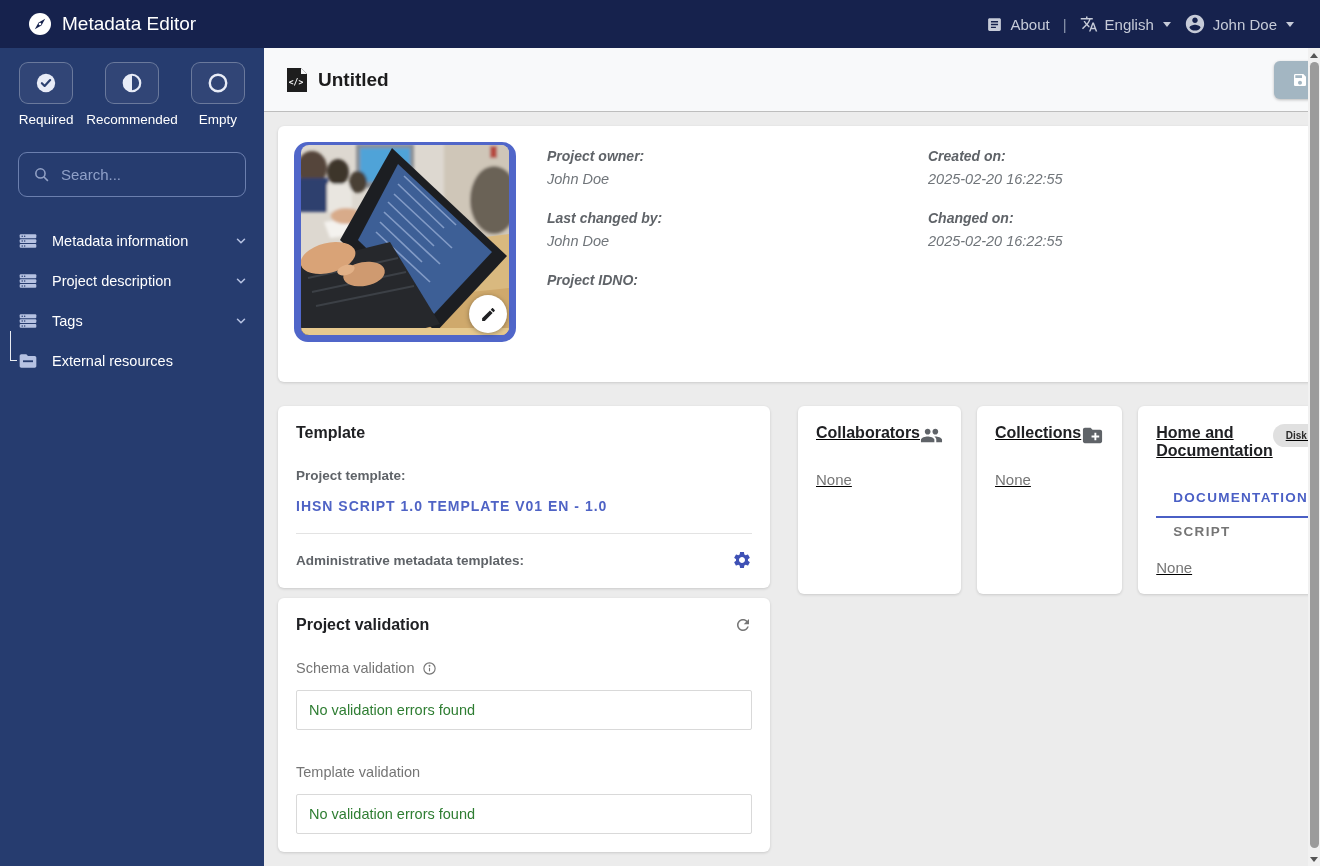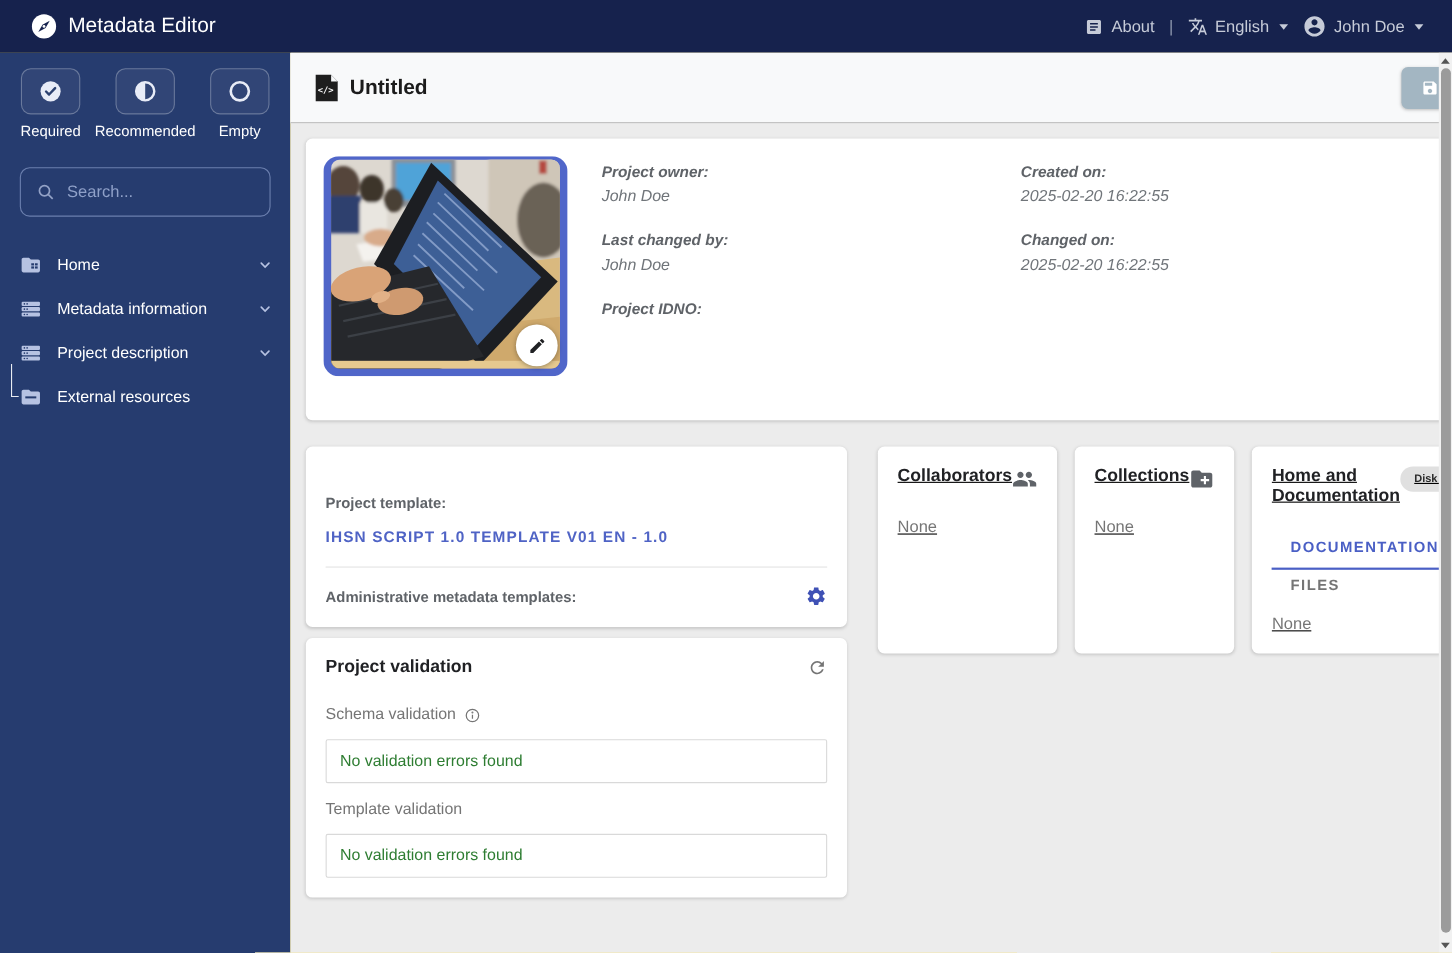--- a/index.html
+++ b/index.html
@@ -63,21 +63,21 @@
   .card-pad { padding:18px; }
   .card-title { font-size:16px; font-weight:600; color:#202124; }
   .title-row { display:flex; align-items:flex-start; justify-content:space-between; }
 
   .tpl-label { margin-top:26px; font-size:13.5px; font-weight:700; color:#5f6368; }
   .tpl-link { margin-top:15px; font-size:14px; font-weight:700; letter-spacing:1px; color:#4f63c5; cursor:pointer; }
   .divider { height:1px; background:#e3e3e3; margin-top:19px; }
   .admin-row { display:flex; align-items:center; justify-content:space-between; margin-top:16px; }
 
   .vlabel { margin-top:26px; font-size:14.5px; color:#757575; display:flex; align-items:center; gap:7px; }
-  .vlabel2 { margin-top:16px;align-items:flex-end; }
+  .vlabel2 { margin-top:34px;align-items:flex-end; }
   .vbox { margin-top:14px; border:1px solid #d9d9d9; border-radius:2px; padding:11px 12px; font-size:14.5px; color:#2e7d32; background:#fff; }
 
   .none-txt { color:#757575; font-size:15px; }
   .simple-card .none-txt { margin-top:24px; }
 
   .pill { background:#e0e0e0; border-radius:15px; padding:6px 13px; font-size:10px; font-weight:700; color:#2b2b2b; white-space:nowrap; }
   .tabs { margin-top:24px; border-bottom:0; }
   .tab { display:inline-block; padding:6px 17px 11px; font-size:13.5px; font-weight:700; letter-spacing:1.3px; color:#757575; cursor:pointer; }
   .tab.active { color:#4a5fc5; border-bottom:2.5px solid #4a5fc5; }
   .data-none { margin-top:9px; }
@@ -177,39 +177,20 @@
             <svg width="17" height="17" viewBox="0 0 24 24" fill="none" stroke="#93a2c6" stroke-width="2.2">
               <circle cx="10.5" cy="10.5" r="6.5"></circle>
               <line x1="15.5" y1="15.5" x2="21" y2="21"></line>
             </svg>
           </span>
           <input type="text" placeholder="Search..." style="">
         </div>
       </div>
 
       <div class="nav-list">
-        <div class="nav-item">
-          <span>
-            <svg width="20" height="20" viewBox="0 0 24 24" fill="#b6c2e2">
-              <path d="M10 4H4c-1.1 0-2 .9-2 2v12c0 1.1.9 2 2 2h16c1.1 0 2-.9 2-2V8c0-1.1-.9-2-2-2h-8l-2-2z"></path>
-              <g fill="#263c6f">
-                <rect x="12.5" y="10" width="3" height="2.4"></rect>
-                  <rect x="16.5" y="10" width="3" height="2.4"></rect>
-                <rect x="12.5" y="13.4" width="3" height="2.4"></rect>
-                  <rect x="16.5" y="13.4" width="3" height="2.4"></rect>
-              </g>
-            </svg>
-          </span>
-          <span>Home</span>
-          <span class="chev">
-            <svg width="14" height="14" viewBox="0 0 24 24" fill="none" stroke="#b6c2e2" stroke-width="2.6" stroke-linecap="round">
-                <path d="M6 9l6 6 6-6"></path>
-              </svg>
-          </span>
-        </div>
         <div class="nav-item">
           <span>
             <svg width="20" height="20" viewBox="0 0 24 24" fill="#b6c2e2">
               <rect x="2" y="4" width="20" height="4.6" rx="1.2"></rect>
                 <rect x="2" y="9.8" width="20" height="4.6" rx="1.2"></rect>
                 <rect x="2" y="15.6" width="20" height="4.6" rx="1.2"></rect>
               <g fill="#263c6f">
                   <circle cx="5" cy="6.3" r=".9"></circle>
                   <circle cx="8" cy="6.3" r=".9"></circle>
                   <circle cx="5" cy="12.1" r=".9"></circle>
@@ -236,20 +217,43 @@
                   <circle cx="5" cy="6.3" r=".9"></circle>
                   <circle cx="8" cy="6.3" r=".9"></circle>
                   <circle cx="5" cy="12.1" r=".9"></circle>
                   <circle cx="8" cy="12.1" r=".9"></circle>
                   <circle cx="5" cy="17.9" r=".9"></circle>
                   <circle cx="8" cy="17.9" r=".9"></circle>
                 </g>
             </svg>
           </span>
           <span>Project description</span>
+          <span class="chev">
+            <svg width="14" height="14" viewBox="0 0 24 24" fill="none" stroke="#b6c2e2" stroke-width="2.6" stroke-linecap="round">
+                <path d="M6 9l6 6 6-6"></path>
+              </svg>
+          </span>
+        </div>
+        <div class="nav-item">
+          <span>
+            <svg width="20" height="20" viewBox="0 0 24 24" fill="#b6c2e2">
+              <rect x="2" y="4" width="20" height="4.6" rx="1.2"></rect>
+                <rect x="2" y="9.8" width="20" height="4.6" rx="1.2"></rect>
+                <rect x="2" y="15.6" width="20" height="4.6" rx="1.2"></rect>
+              <g fill="#263c6f">
+                  <circle cx="5" cy="6.3" r=".9"></circle>
+                  <circle cx="8" cy="6.3" r=".9"></circle>
+                  <circle cx="5" cy="12.1" r=".9"></circle>
+                  <circle cx="8" cy="12.1" r=".9"></circle>
+                  <circle cx="5" cy="17.9" r=".9"></circle>
+                  <circle cx="8" cy="17.9" r=".9"></circle>
+                </g>
+            </svg>
+          </span>
+          <span>Tags</span>
           <span class="chev">
             <svg width="14" height="14" viewBox="0 0 24 24" fill="none" stroke="#b6c2e2" stroke-width="2.6" stroke-linecap="round">
                 <path d="M6 9l6 6 6-6"></path>
               </svg>
           </span>
         </div>
         <div class="nav-item">
           <span class="tree-l"></span>
           <span>
             <svg width="20" height="20" viewBox="0 0 24 24" fill="#b6c2e2">
@@ -379,20 +383,21 @@
                 <div class="fvalue">2025-02-20 16:22:55</div>
               </div>
             </div>
           </div>
         </div>
 
         <div class="cards-row">
 
           <div class="col-left">
             <div class="card card-pad">
+              <div class="card-title">Template</div>
               <div class="tpl-label">Project template:</div>
               <div class="tpl-link">IHSN SCRIPT 1.0 TEMPLATE V01 EN - 1.0</div>
               <div class="divider"></div>
               <div class="admin-row">
                 <span class="tpl-label" style="margin-top:0">Administrative metadata templates:</span>
                 <span>
                   <svg width="20" height="20" viewBox="0 0 24 24" fill="#3f51b5">
                     <path d="M19.14 12.94c.04-.3.06-.61.06-.94 0-.32-.02-.64-.07-.94l2.03-1.58c.18-.14.23-.41.12-.61l-1.92-3.32c-.12-.22-.37-.29-.59-.22l-2.39.96c-.5-.38-1.03-.7-1.62-.94l-.36-2.54c-.04-.24-.24-.41-.48-.41h-3.84c-.24 0-.43.17-.47.41l-.36 2.54c-.59.24-1.13.57-1.62.94l-2.39-.96c-.22-.08-.47 0-.59.22L2.74 8.87c-.12.21-.08.47.12.61l2.03 1.58c-.05.3-.09.63-.09.94s.02.64.07.94l-2.03 1.58c-.18.14-.23.41-.12.61l1.92 3.32c.12.22.37.29.59.22l2.39-.96c.5.38 1.03.7 1.62.94l.36 2.54c.05.24.24.41.48.41h3.84c.24 0 .44-.17.47-.41l.36-2.54c.59-.24 1.13-.56 1.62-.94l2.39.96c.22.08.47 0 .59-.22l1.92-3.32c.12-.22.07-.47-.12-.61l-2.01-1.58zM12 15.6c-1.98 0-3.6-1.62-3.6-3.6s1.62-3.6 3.6-3.6 3.6 1.62 3.6 3.6-1.62 3.6-3.6 3.6z"></path>
                   </svg>
                 </span>
@@ -451,21 +456,21 @@
               <div class="none-txt">None</div>
             </div>
 
             <div class="card card-pad">
               <div class="title-row">
                 <span class="card-title">Home and Documentation</span>
                 <span class="pill">Disk usage: 21.17 KB</span>
               </div>
               <div class="tabs">
                 <span class="tab active">DOCUMENTATION</span>
-                <span class="tab">FILES</span>
+                <span class="tab">SCRIPT</span>
               </div>
               <div class="none-txt data-none">None</div>
             </div>
           </div>
         </div>
       </div>
     </div>
   </div>
 
   <div class="scrollbar">

